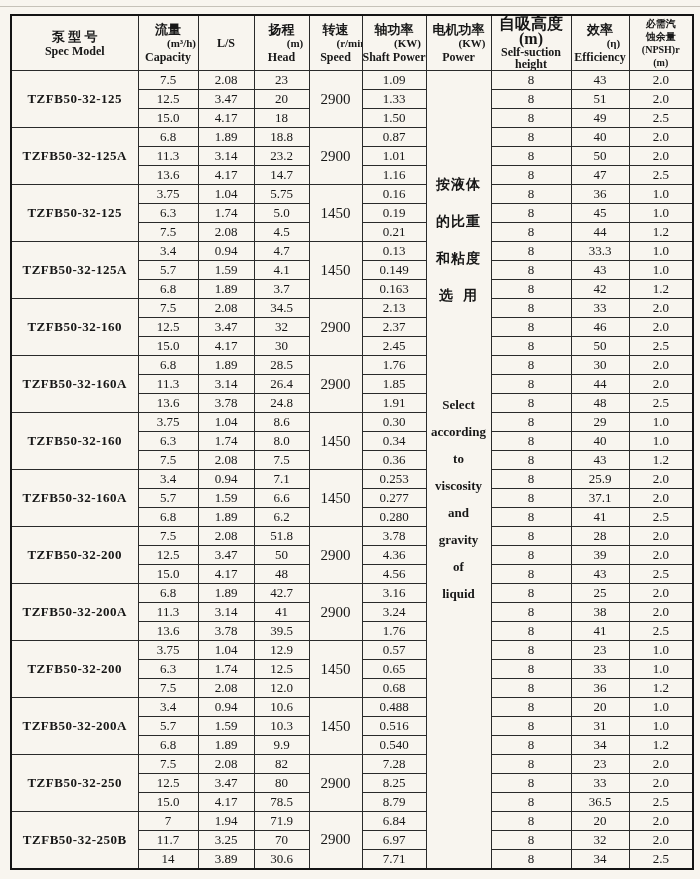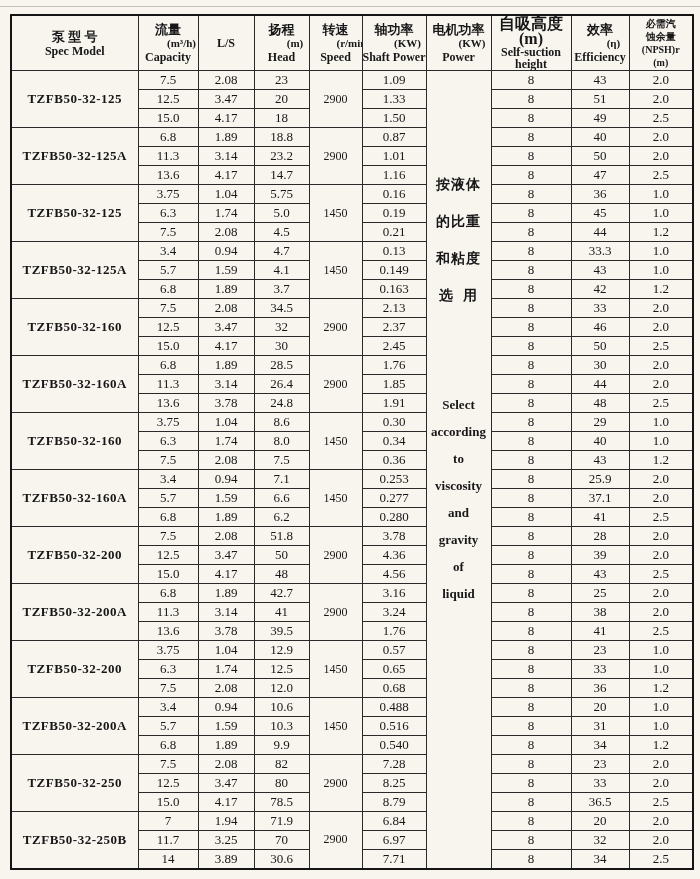--- a/index.html
+++ b/index.html
@@ -34,21 +34,21 @@
   th { font-weight:bold; background:transparent; }
   .h-zh  { font-size:13px; line-height:15px; }
   .h-sub { font-size:11px; line-height:13px;padding-left:27px; }
   .h-en  { font-size:12px; line-height:14px; }
   .h-en-sm { font-size:12px; line-height:12px; }
   .h-tight div { line-height:13px; font-size:10px; }
   td.model-cell {
     font-size:13px; font-weight:bold; letter-spacing:0.5px;
   }
   td.num-cell { font-size:13px; }
-  td.speed-cell { font-size:12px; }
+  td.speed-cell { font-size:15px; }
   td.power-cell { vertical-align:top; }
   .power-note {
     display:flex; flex-direction:column; align-items:center;
     font-weight:bold;
   }
   .zh-line {
     font-size:14px; height:16px; line-height:16px; margin-bottom:21px;
     letter-spacing:1px; white-space:pre;
   }
   .zh-first { margin-top:106px; }

